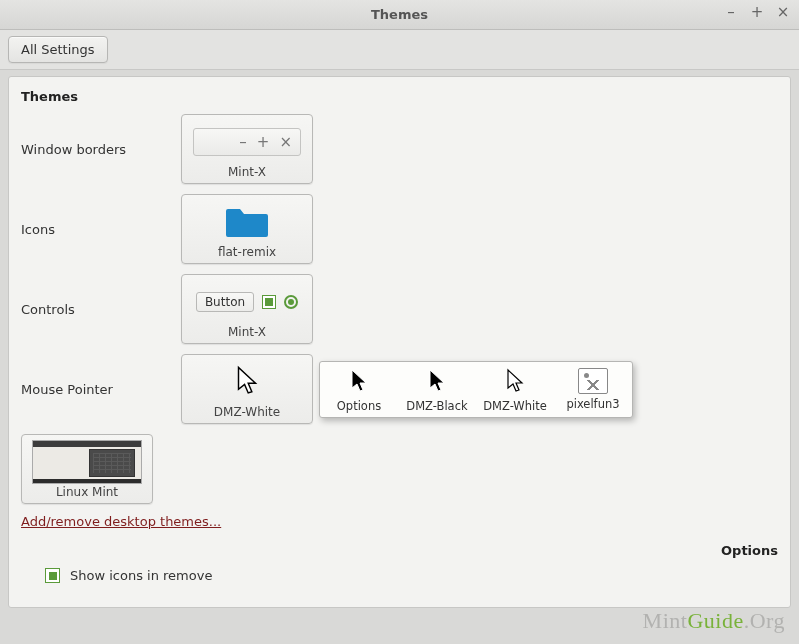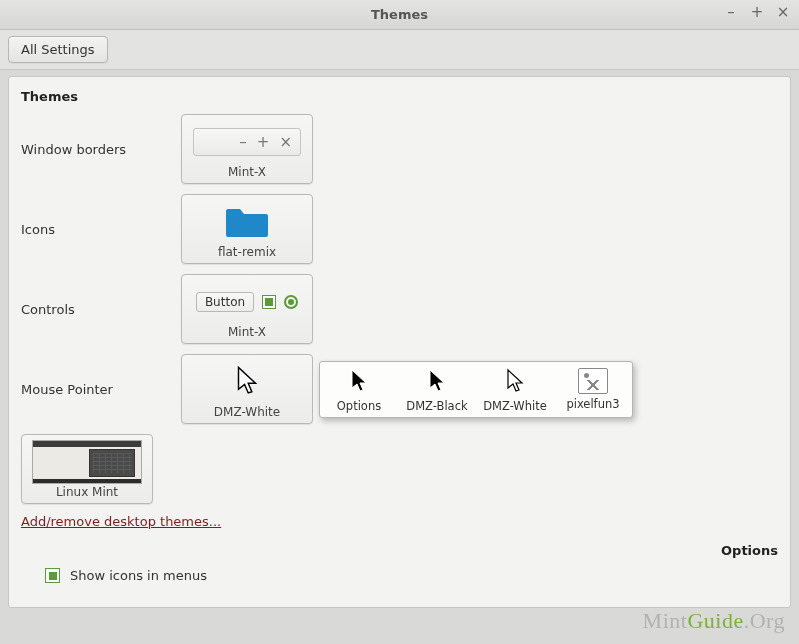--- a/index.html
+++ b/index.html
@@ -316,21 +316,21 @@
         <div class="caption">Linux Mint</div>
       </div>
     </div>
 
     <a class="link">Add/remove desktop themes...</a>
 
     <div class="options">
       <div class="section-title">Options</div>
       <div class="opt-row">
         <span class="checkbox checked"></span>
-        <span>Show icons in menus</span>
+        <span>Show icons in remove</span>
       </div>
     </div>
   </div>
 </div>
 
 <div class="watermark">
   <span>Mint</span><span class="g">Guide</span><span>.Org</span>
 </div>
 
 </body></html>

